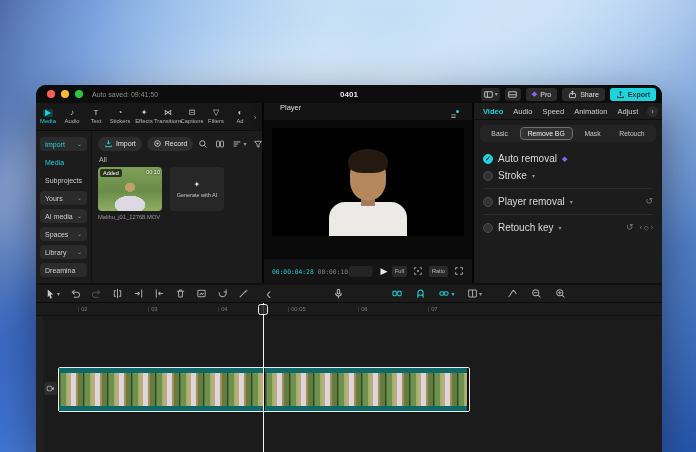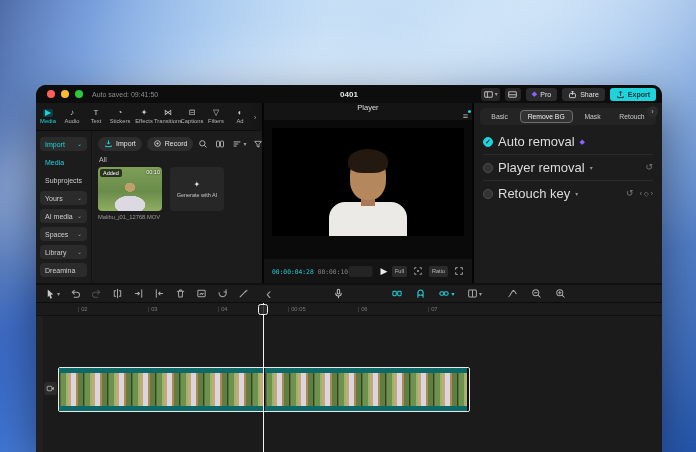--- a/index.html
+++ b/index.html
@@ -83,21 +83,21 @@
       radial-gradient(30px 18px at 50% 86%, #dcd9e2 0 50%, rgba(0,0,0,0) 52%),
       linear-gradient(180deg, #7fa057 0%, #6a8c4a 55%, #8fae62 100%); }
   .badge { position:absolute; left:2px; top:2px; background:rgba(10,10,10,.72); color:#fff; font-size:5.5px; padding:1px 3px; border-radius:2px; }
   .dur { position:absolute; right:2px; top:2px; color:#fff; font-size:5.5px; text-shadow:0 0 2px #000; }
   .gen-card { width:54px; height:44px; border-radius:4px; background:#272727; display:flex; flex-direction:column; align-items:center; justify-content:center; gap:3px; }
   .gen-card .sparkle { color:#dcdcdc; font-size:8px; }
   .gen-card .gtext { font-size:5.5px; color:#c8c8c8; text-align:center; }
   .fname { width:64px; margin-top:3px; font-size:5.8px; color:#9a9a9a; white-space:nowrap; overflow:hidden; text-overflow:ellipsis; }
 
   
-  .phead { height:17px; display:flex; align-items:center; padding:0 4px;flex-direction:column; }
+  .phead { height:17px; display:flex; align-items:flex-start; padding:0 16px;flex-direction:column; }
   .ptitle { font-size:7.5px; color:#dedede; }
   .pmenu { margin-left:auto; position:relative; color:#bbb; font-size:9px; line-height:1; }
   .pmenu .notif { position:absolute; right:-3px; top:-2px; width:3px; height:3px; border-radius:50%; background:#1fd3dd; }
   .stage { position:absolute; left:0; top:17px; right:0; bottom:24px; background:#0a0a0a; }
   .video { position:absolute; left:8px; top:8px; width:192px; height:108px; background:#000; overflow:hidden; }
   .corner { position:absolute; width:7px; height:7px; border:1.4px solid #fff; }
   .corner.tl{left:-1px;top:-1px;border-right:none;border-bottom:none;}
   .corner.tr{right:-1px;top:-1px;border-left:none;border-bottom:none;}
   .corner.bl{left:-1px;bottom:-1px;border-right:none;border-top:none;}
   .corner.br{right:-1px;bottom:-1px;border-left:none;border-top:none;}
@@ -121,21 +121,21 @@
   .itab.active { color:#1fd3dd; font-weight:bold; }
   .itab.partial { opacity:.55; }
   .itab-more { margin-left:auto; width:11px; height:11px; background:#2b2b2b; border-radius:50%; color:#bbb; font-size:7px; display:flex; align-items:center; justify-content:center; }
   .subtabs { margin:5px 6px 0; height:17px; background:#242424; border-radius:5px; display:flex; align-items:center; justify-content:space-around; padding:0 2px; }
   .subtab { font-size:6.8px; color:#c6c6c6; padding:2px 7px; border-radius:4px; }
   .subtab.active { border:1px solid #6e6e6e; background:#323232; color:#efefef; }
   .irows { padding:8px 9px 0; }
   .irow { height:17px; display:flex; align-items:center; gap:5px; }
   .chk { width:10px; height:10px; border-radius:50%; background:#333; border:1px solid #4e4e4e; display:flex; align-items:center; justify-content:center; }
   .chk.on { background:#1fd3dd; border-color:#1fd3dd; color:#0b2f33; font-size:7px; font-weight:bold; }
-  .ilabel { font-size:13px; color:#dcdcdc; }
+  .ilabel { font-size:10px; color:#dcdcdc; }
   .icaret { font-size:6px; color:#8f8f8f; }
   .irow .right { margin-left:auto; display:flex; align-items:center; gap:6px; color:#7d7d7d; }
   .reset { font-size:9px; line-height:1; color:#7d7d7d; }
   .kf { display:flex; align-items:center; gap:2px; font-size:6.5px; color:#8a8a8a; }
   .divider { height:1px; background:#2b2b2b; margin:4px 0; }
 
   
   .timeline { position:absolute; left:0; top:200px; width:626px; height:167px; background:#1b1b1b; }
   .ttools { height:18px; display:flex; align-items:center; padding:0 6px; border-bottom:1px solid #0c0c0c; position:relative; }
   .tgroup { display:flex; align-items:center; gap:4px; }
@@ -410,20 +410,34 @@
             </svg>
           <span class="qpill">Ratio</span>
           <svg class="ic" width="10" height="10" viewBox="0 0 12 12" fill="none" stroke="#a8a8a8" stroke-width="1.2">
               <path d="M2 4.5V2h2.5M7.5 2H10v2.5M10 7.5V10H7.5M4.5 10H2V7.5"></path>
             </svg>
         </div>
       </div>
     </div>
 
     <div class="panel p-right">
+      <div class="itabs">
+
+          <span class="itab active">Video</span>
+
+          <span class="itab">Audio</span>
+
+          <span class="itab">Speed</span>
+
+          <span class="itab">Animation</span>
+
+          <span class="itab">Adjust</span>
+
+          <span class="itab partial">A</span>
+        </div>
       <div class="itab-more" style="position:absolute; right:4px; top:3px;">
         <span>›</span>
       </div>
 
       <div class="subtabs">
 
           <span class="subtab">Basic</span>
 
           <span class="subtab active">Remove BG</span>
 
@@ -432,20 +446,25 @@
           <span class="subtab">Retouch</span>
         </div>
 
       <div class="irows">
         <div class="irow">
           <span class="chk on">
               <span>✓</span>
             </span>
           <span class="ilabel">Auto removal</span>
           <span class="gem">◆</span>
+        </div>
+        <div class="irow">
+          <span class="chk"></span>
+          <span class="ilabel">Stroke</span>
+          <span class="icaret">▾</span>
         </div>
         <div class="divider"></div>
         <div class="irow">
           <span class="chk"></span>
           <span class="ilabel">Player removal</span>
           <span class="icaret">▾</span>
           <span class="right">
               <span class="reset">↺</span>
             </span>
         </div>

